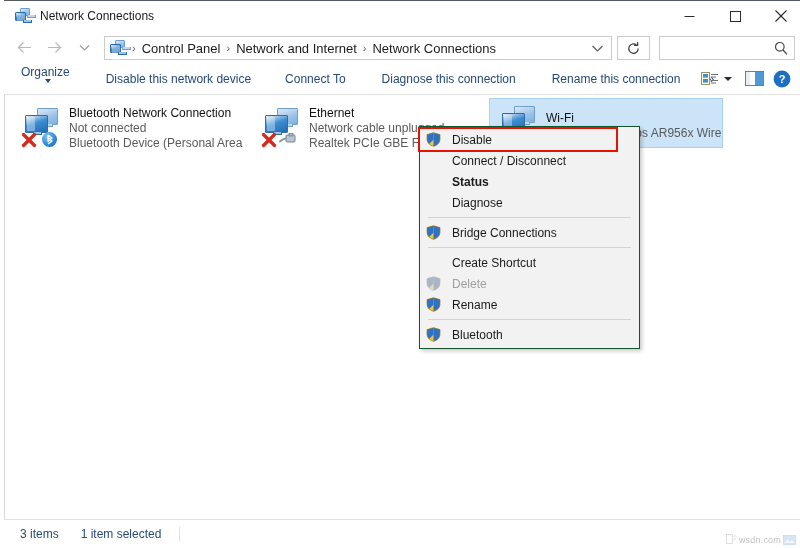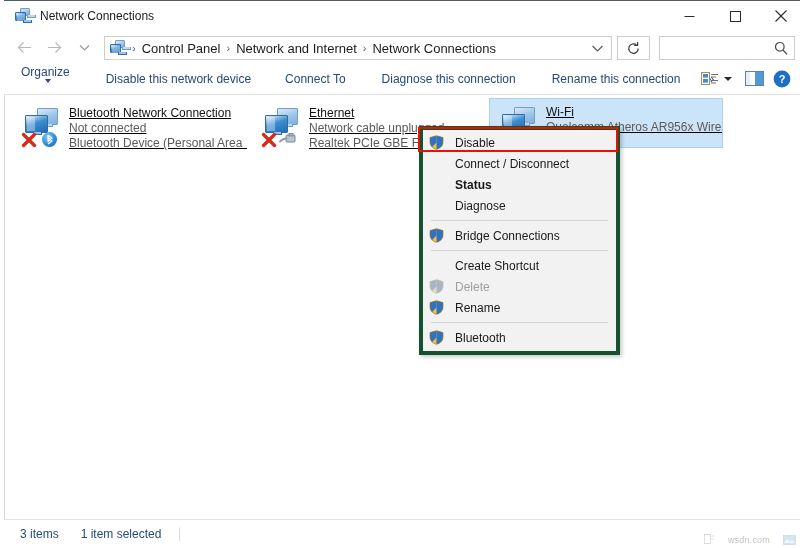--- a/index.html
+++ b/index.html
@@ -227,24 +227,23 @@
     background: #ffffff;
     border-left: 1px solid #d8d8d8;
     box-sizing: border-box;
   }
 
   .conn-tile {
     position: absolute;
     width: 234px;
     height: 50px;
     display: flex;
-    align-items: flex-start;
+    align-items: center;
     padding-top: 6px;
     box-sizing: border-box;
-    text-decoration: underline;
   }
   .conn-tile.selected {
     background: #cce4f7;
     border: 1px solid #a8d2f0;
   }
   .conn-icon-wrap {
     position: relative;
     width: 46px;
     height: 44px;
     flex: 0 0 auto;
@@ -336,23 +335,23 @@
     position: absolute;
     left: 18px; top: 26px;
     width: 20px; height: 14px;
   }
 
   
   #ctxmenu {
     position: absolute;
     left: 415px;
     top: 126px;
-    width: 201px;
+    width: 221px;
     background: #f2f2f2;
-    border: 4px solid #14532d;
+    border: 1px solid #14532d;
     box-shadow: 2px 2px 4px rgba(0,0,0,0.22);
     padding: 2px 0 3px 0;
     box-sizing: border-box;
     z-index: 20;
   }
   .ctx-item {
     height: 21px;
     display: flex;
     align-items: center;
     padding-left: 6px;
@@ -417,21 +416,20 @@
     background: #dedede;
   }
 
   
   #watermark {
     position: absolute;
     right: 6px; bottom: 3px;
     display: flex;
     align-items: flex-end;
     opacity: 0.42;
-    gap: 11px;
   }
   #wm-text {
     font-size: 9px;
     color: #6a6a6a;
     letter-spacing: 0.2px;
   }
   .wm-ico { margin: 0 2px; }
 </style>
 </head>
 <body>

